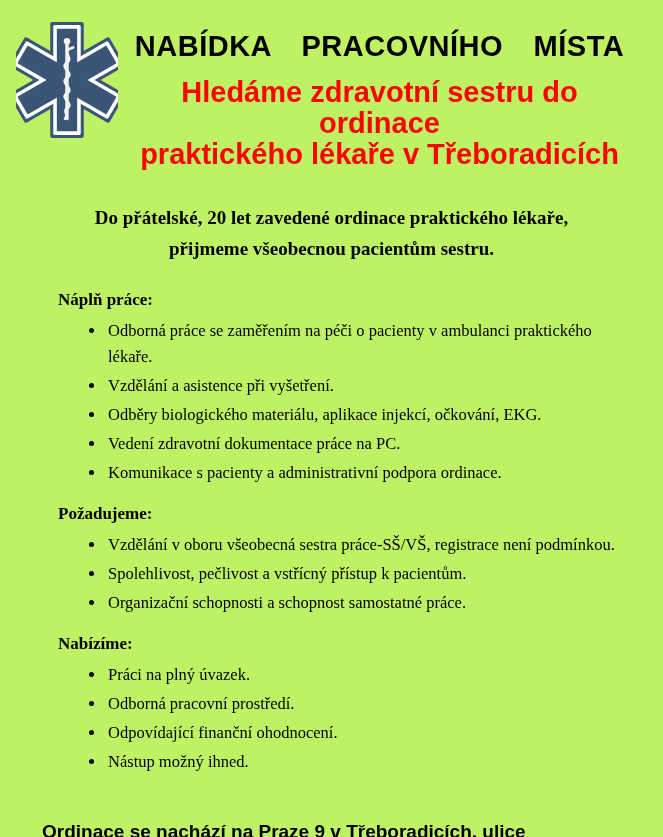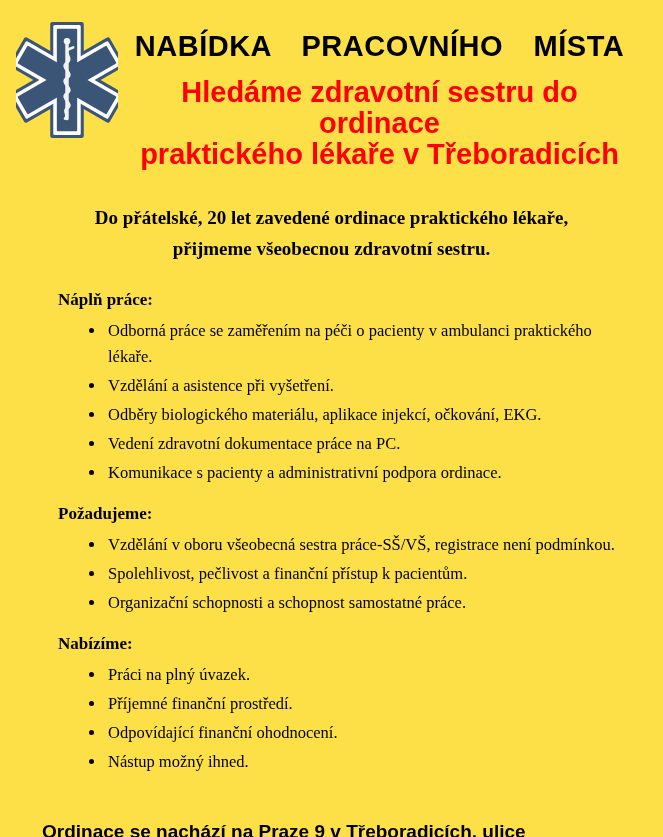--- a/index.html
+++ b/index.html
@@ -1,19 +1,19 @@
 <!DOCTYPE html>
 <html lang="cs"><head>
 <meta charset="utf-8">
 <style>
   html,body { margin:0; padding:0; background:#fff; }
   .page {
     position:relative;
     width:663px; height:837px;
-    background:#fde047;
+    background:#bef264;
     color:#000000;
     font-family:"Liberation Serif", serif;
     overflow:hidden;
     box-sizing:border-box;
   }
 
   
   .header { display:flex; align-items:flex-start; margin-top:20px; }
   .logo-wrap { flex:0 0 auto; margin-left:16px; width:104px; }
   .logo-wrap svg { display:block; width:102px; height:120px; }
@@ -117,50 +117,50 @@
       <h1 class="main-title">NABÍDKA PRACOVNÍHO MÍSTA</h1>
       <div class="subtitle" style="color:#FF0000;">
         <div>Hledáme zdravotní sestru do ordinace</div>
         <div>praktického lékaře v Třeboradicích</div>
       </div>
     </div>
   </div>
 
   <div class="intro">
     <div>Do přátelské, 20 let zavedené ordinace praktického lékaře,</div>
-    <div>přijmeme všeobecnou zdravotní sestru.</div>
+    <div>přijmeme všeobecnou pacientům sestru.</div>
   </div>
 
   <div class="sections">
 
     <div class="section">
       <div class="section-heading">Náplň práce:</div>
       <ul class="bullets">
         <li>Odborná práce se zaměřením na péči o pacienty v ambulanci praktického lékaře.</li>
         <li>Vzdělání a asistence při vyšetření.</li>
         <li>Odběry biologického materiálu, aplikace injekcí, očkování, EKG.</li>
         <li>Vedení zdravotní dokumentace práce na PC.</li>
         <li>Komunikace s pacienty a administrativní podpora ordinace.</li>
       </ul>
     </div>
 
     <div class="section">
       <div class="section-heading">Požadujeme:</div>
       <ul class="bullets">
         <li class="justify">Vzdělání v oboru všeobecná sestra práce-SŠ/VŠ, registrace není podmínkou.</li>
-        <li>Spolehlivost, pečlivost a finanční přístup k pacientům.</li>
+        <li>Spolehlivost, pečlivost a vstřícný přístup k pacientům.</li>
         <li>Organizační schopnosti a schopnost samostatné práce.</li>
       </ul>
     </div>
 
     <div class="section">
       <div class="section-heading">Nabízíme:</div>
       <ul class="bullets">
         <li>Práci na plný úvazek.</li>
-        <li>Příjemné finanční prostředí.</li>
+        <li>Odborná pracovní prostředí.</li>
         <li>Odpovídající finanční ohodnocení.</li>
         <li>Nástup možný ihned.</li>
       </ul>
     </div>
 
   </div>
 
   <div class="footer-location">Ordinace se nachází na Praze 9 v Třeboradicích, ulice Tryskovická 9/2.</div>
 
 </div>

